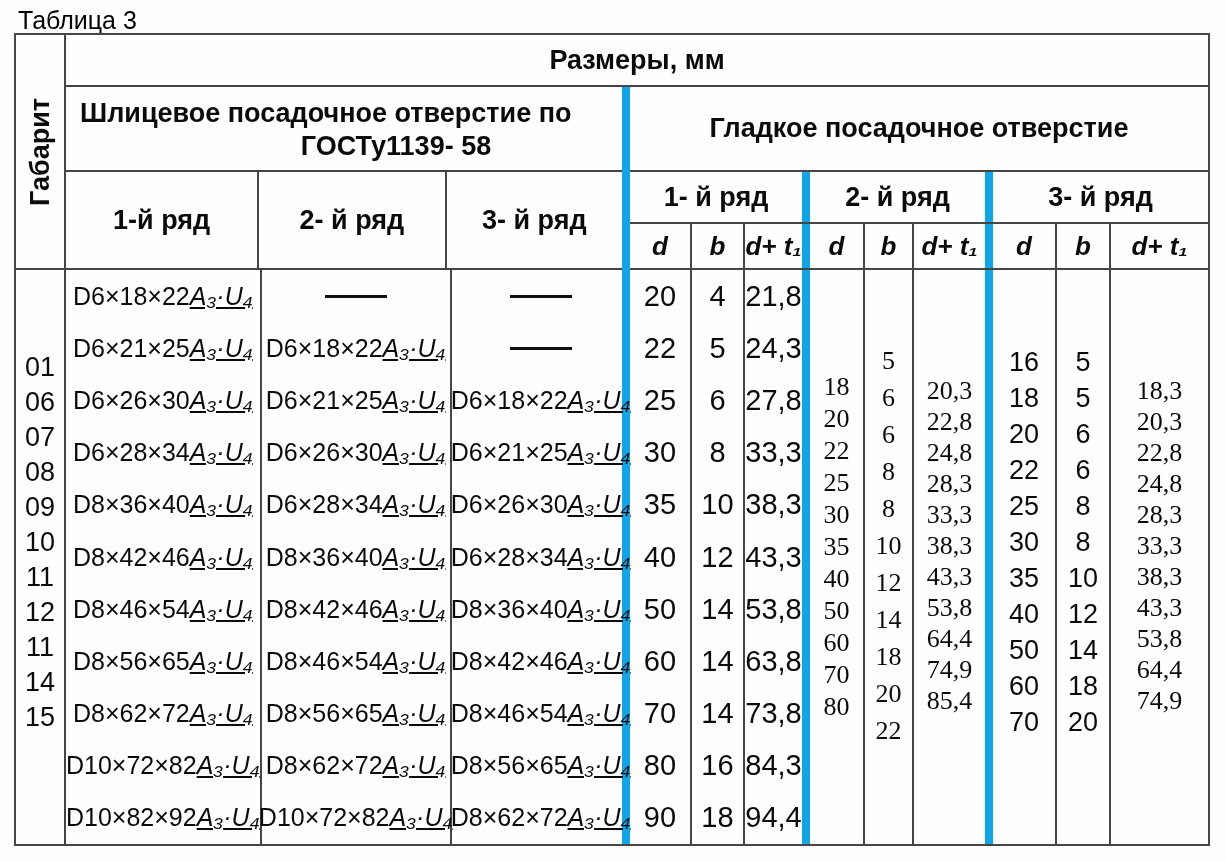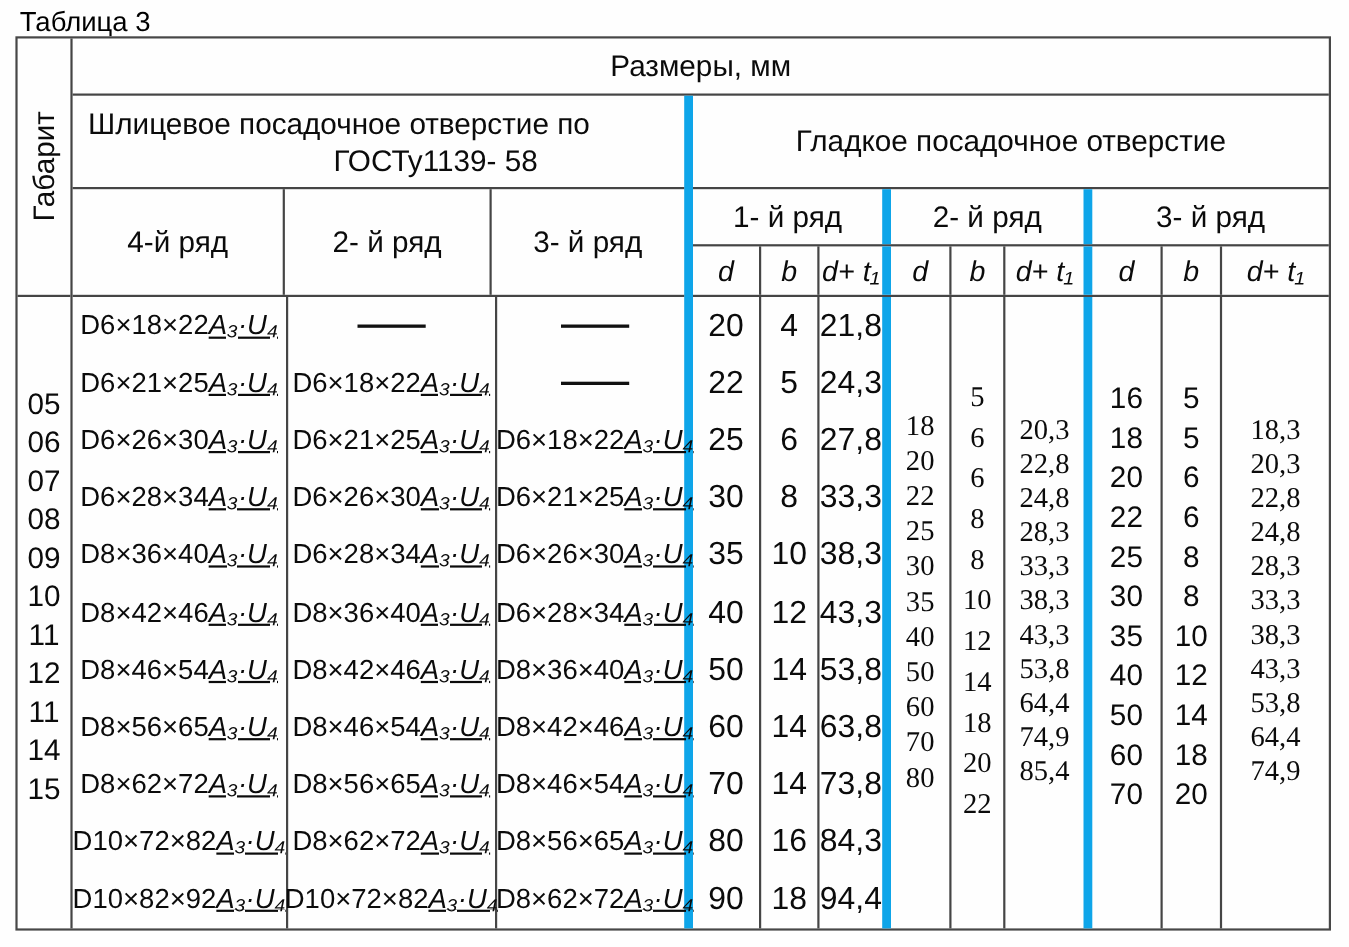--- a/index.html
+++ b/index.html
@@ -4,21 +4,21 @@
 <style>
   html,body{margin:0;padding:0;background:#ffffff;}
   .page{position:relative;width:1226px;height:861px;background:#fefefe;
         font-family:"Liberation Sans",sans-serif;color:#0b0b0b;overflow:hidden;padding-left:26px;}
   .title{position:absolute;left:18px;top:6px;font-size:25px;color:#000;}
   .table{position:absolute;left:14px;top:33px;width:1196px;height:813px;
          border:2px solid #474747;display:flex;box-sizing:border-box;background:#fefefe;}
   .table *{box-sizing:border-box;}
   .br{border-right:2px solid #454545;}
   .brT{border-right:8px solid #0ea5e9;}
-  .bb{border-bottom:2px solid #454545;}
+  .bb{border-bottom:2px solid #454545;font-weight:bold;}
   .col{display:flex;flex-direction:column;}
   .center{display:flex;align-items:center;justify-content:center;text-align:center;}
 
   
   .gab{width:50px;}
   .gab-head{height:235px;}
   .gab-head .vtext{writing-mode:vertical-rl;transform:rotate(180deg);font-size:27px;}
   .gab-body{flex:1;text-align:center;font-size:27px;line-height:35px;padding-top:80px;}
 
   .main{flex:1;display:flex;flex-direction:column;}
@@ -72,21 +72,21 @@
 <div class="page">
   <div class="title">Таблица 3</div>
 
   <div class="table">
 
     <div class="gab col br">
       <div class="gab-head bb center">
         <span class="vtext">Габарит</span>
       </div>
       <div class="gab-body">
-          <div class="gline">05</div>
+          <div class="gline">01</div>
           <div class="gline">06</div>
           <div class="gline">07</div>
           <div class="gline">08</div>
           <div class="gline">09</div>
           <div class="gline">10</div>
           <div class="gline">11</div>
           <div class="gline">12</div>
           <div class="gline">11</div>
           <div class="gline">14</div>
           <div class="gline">15</div>
@@ -97,21 +97,21 @@
       <div class="razmery bb center">Размеры, мм</div>
 
       <div class="sections">
 
         <div class="spline brT">
           <div class="spline-title bb">
             <div class="l1">Шлицевое посадочное отверстие по</div>
             <div class="l2">ГОСТу1139- 58</div>
           </div>
           <div class="spline-heads bb">
-            <div class="sh1 br center">4-й ряд</div>
+            <div class="sh1 br center">1-й ряд</div>
             <div class="sh2 br center">2- й ряд</div>
             <div class="sh3 center">3- й ряд</div>
           </div>
           <div class="spline-body">
             <div class="sc sc1 br">
                 <div class="srow">D6×18×22<span class="des">A₃·U₄</span></div>
                 <div class="srow">D6×21×25<span class="des">A₃·U₄</span></div>
                 <div class="srow">D6×26×30<span class="des">A₃·U₄</span></div>
                 <div class="srow">D6×28×34<span class="des">A₃·U₄</span></div>
                 <div class="srow">D8×36×40<span class="des">A₃·U₄</span></div>

